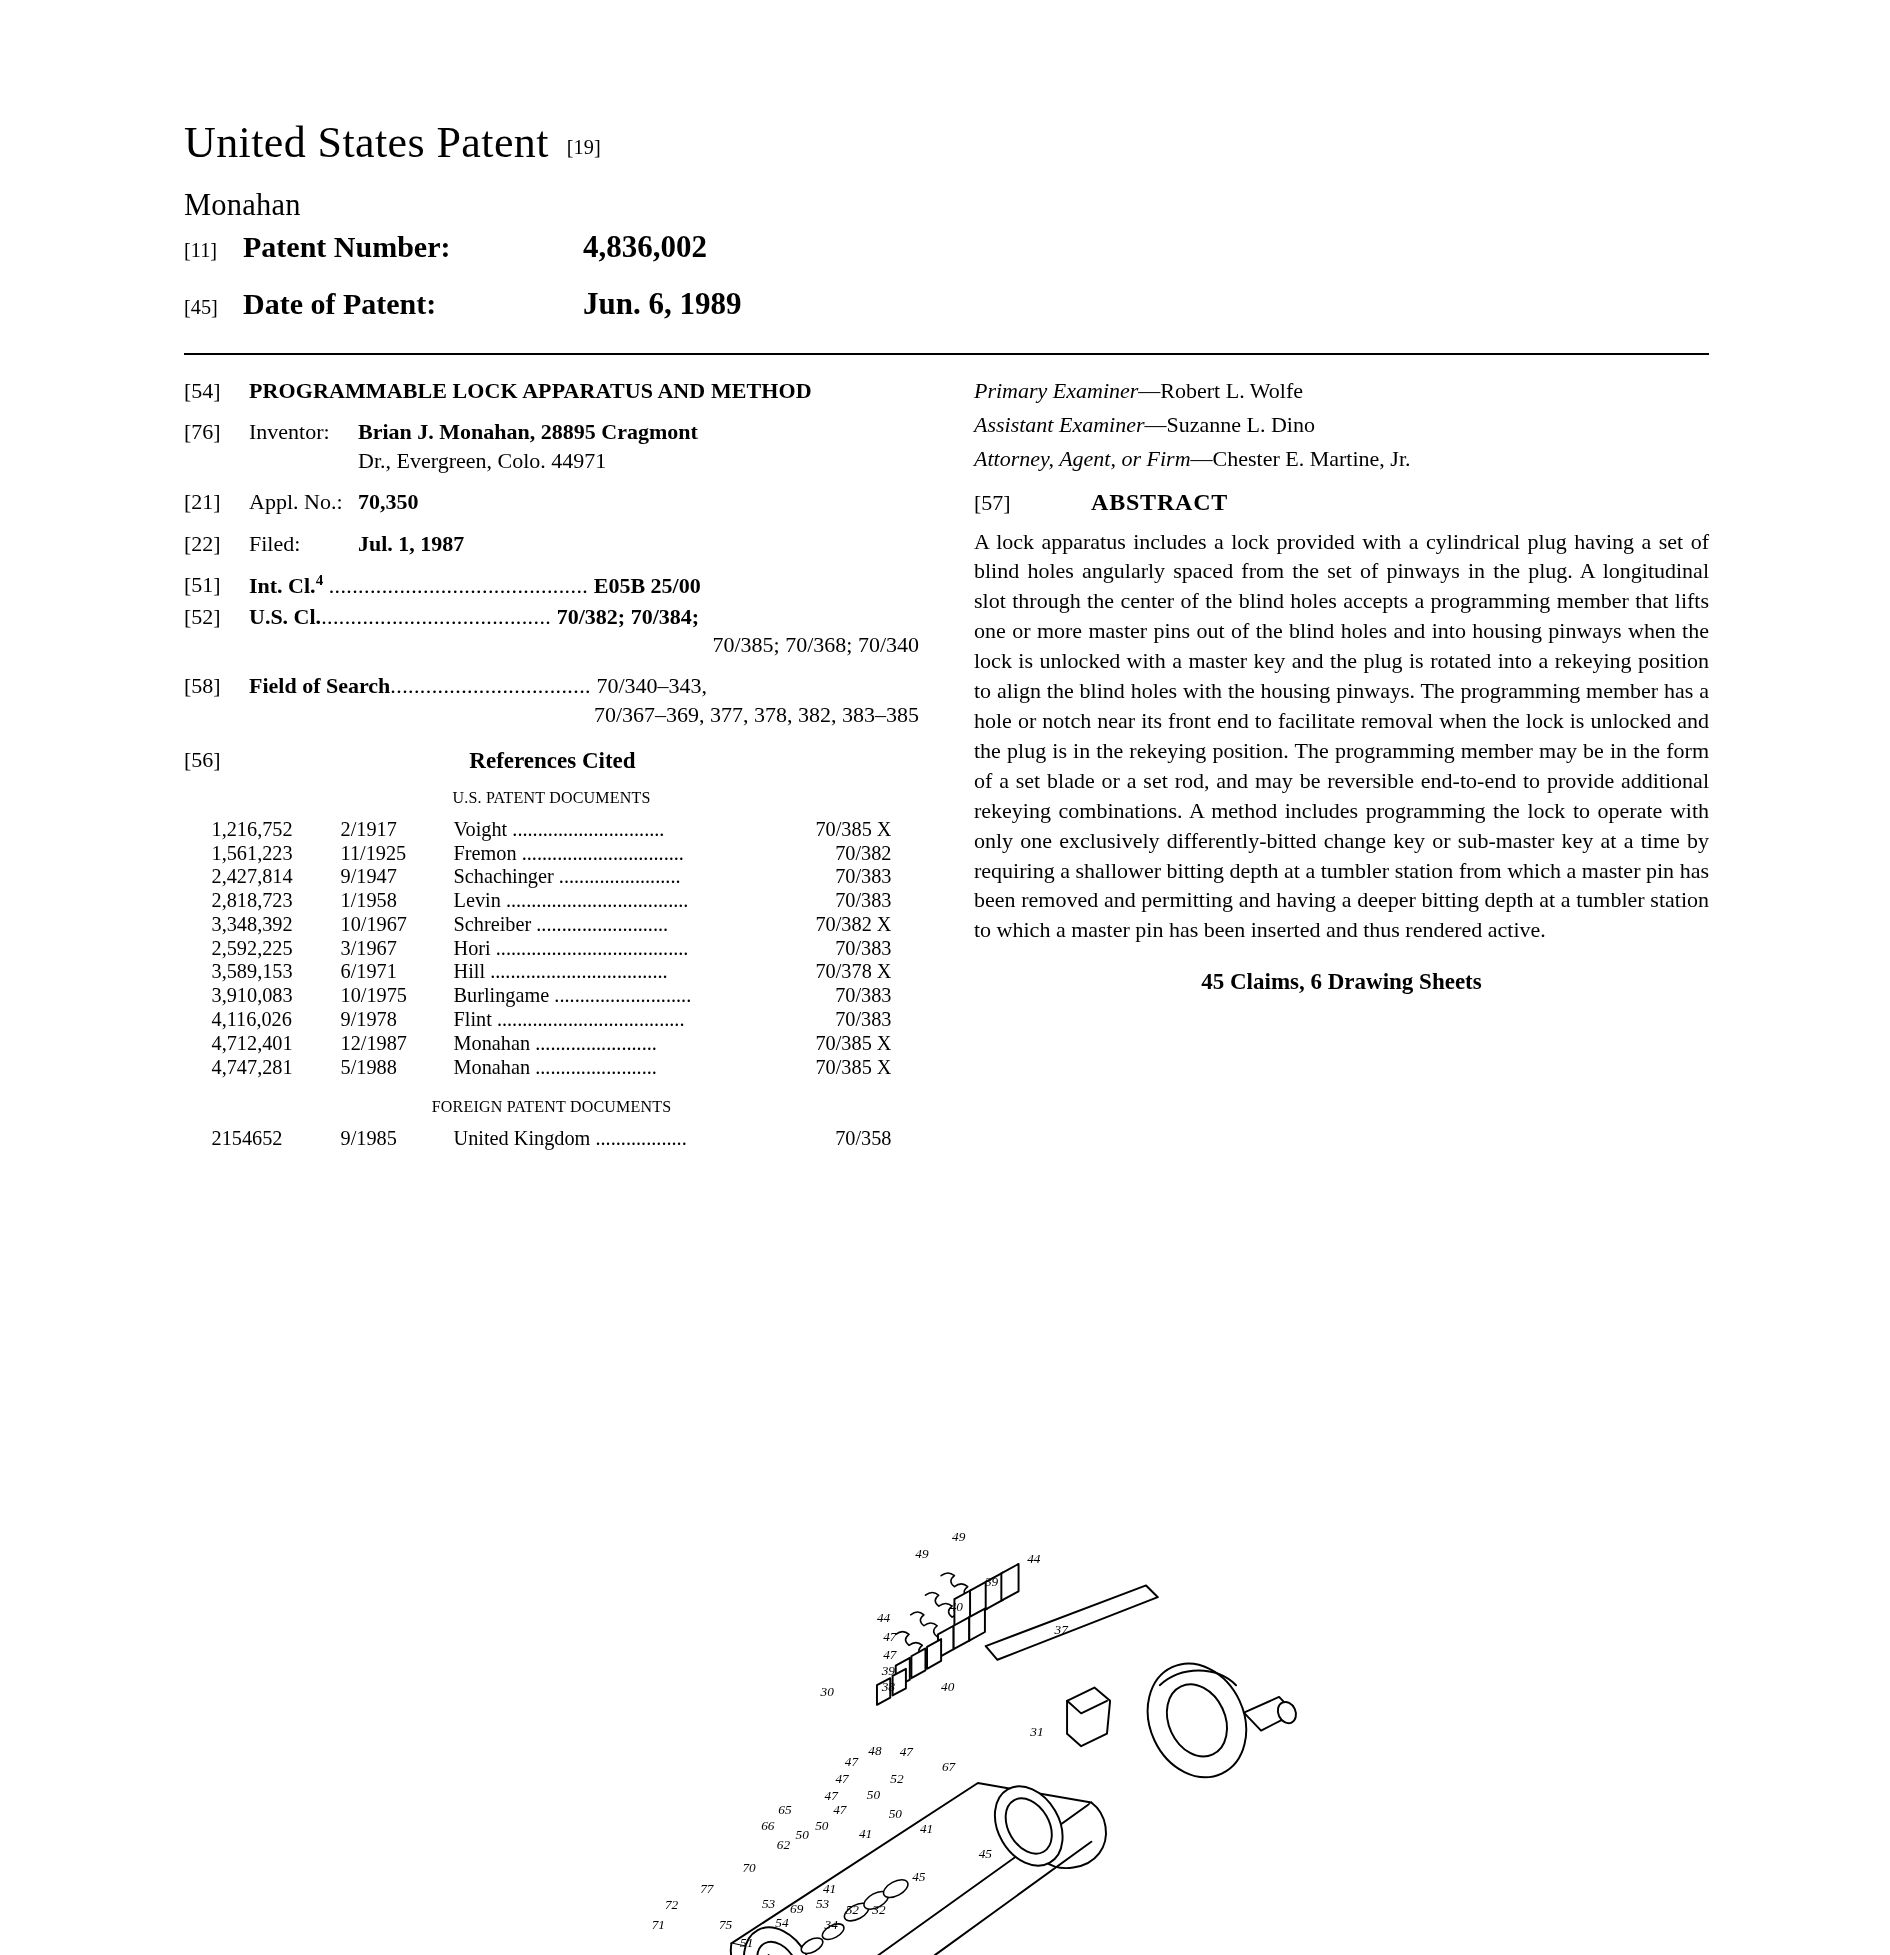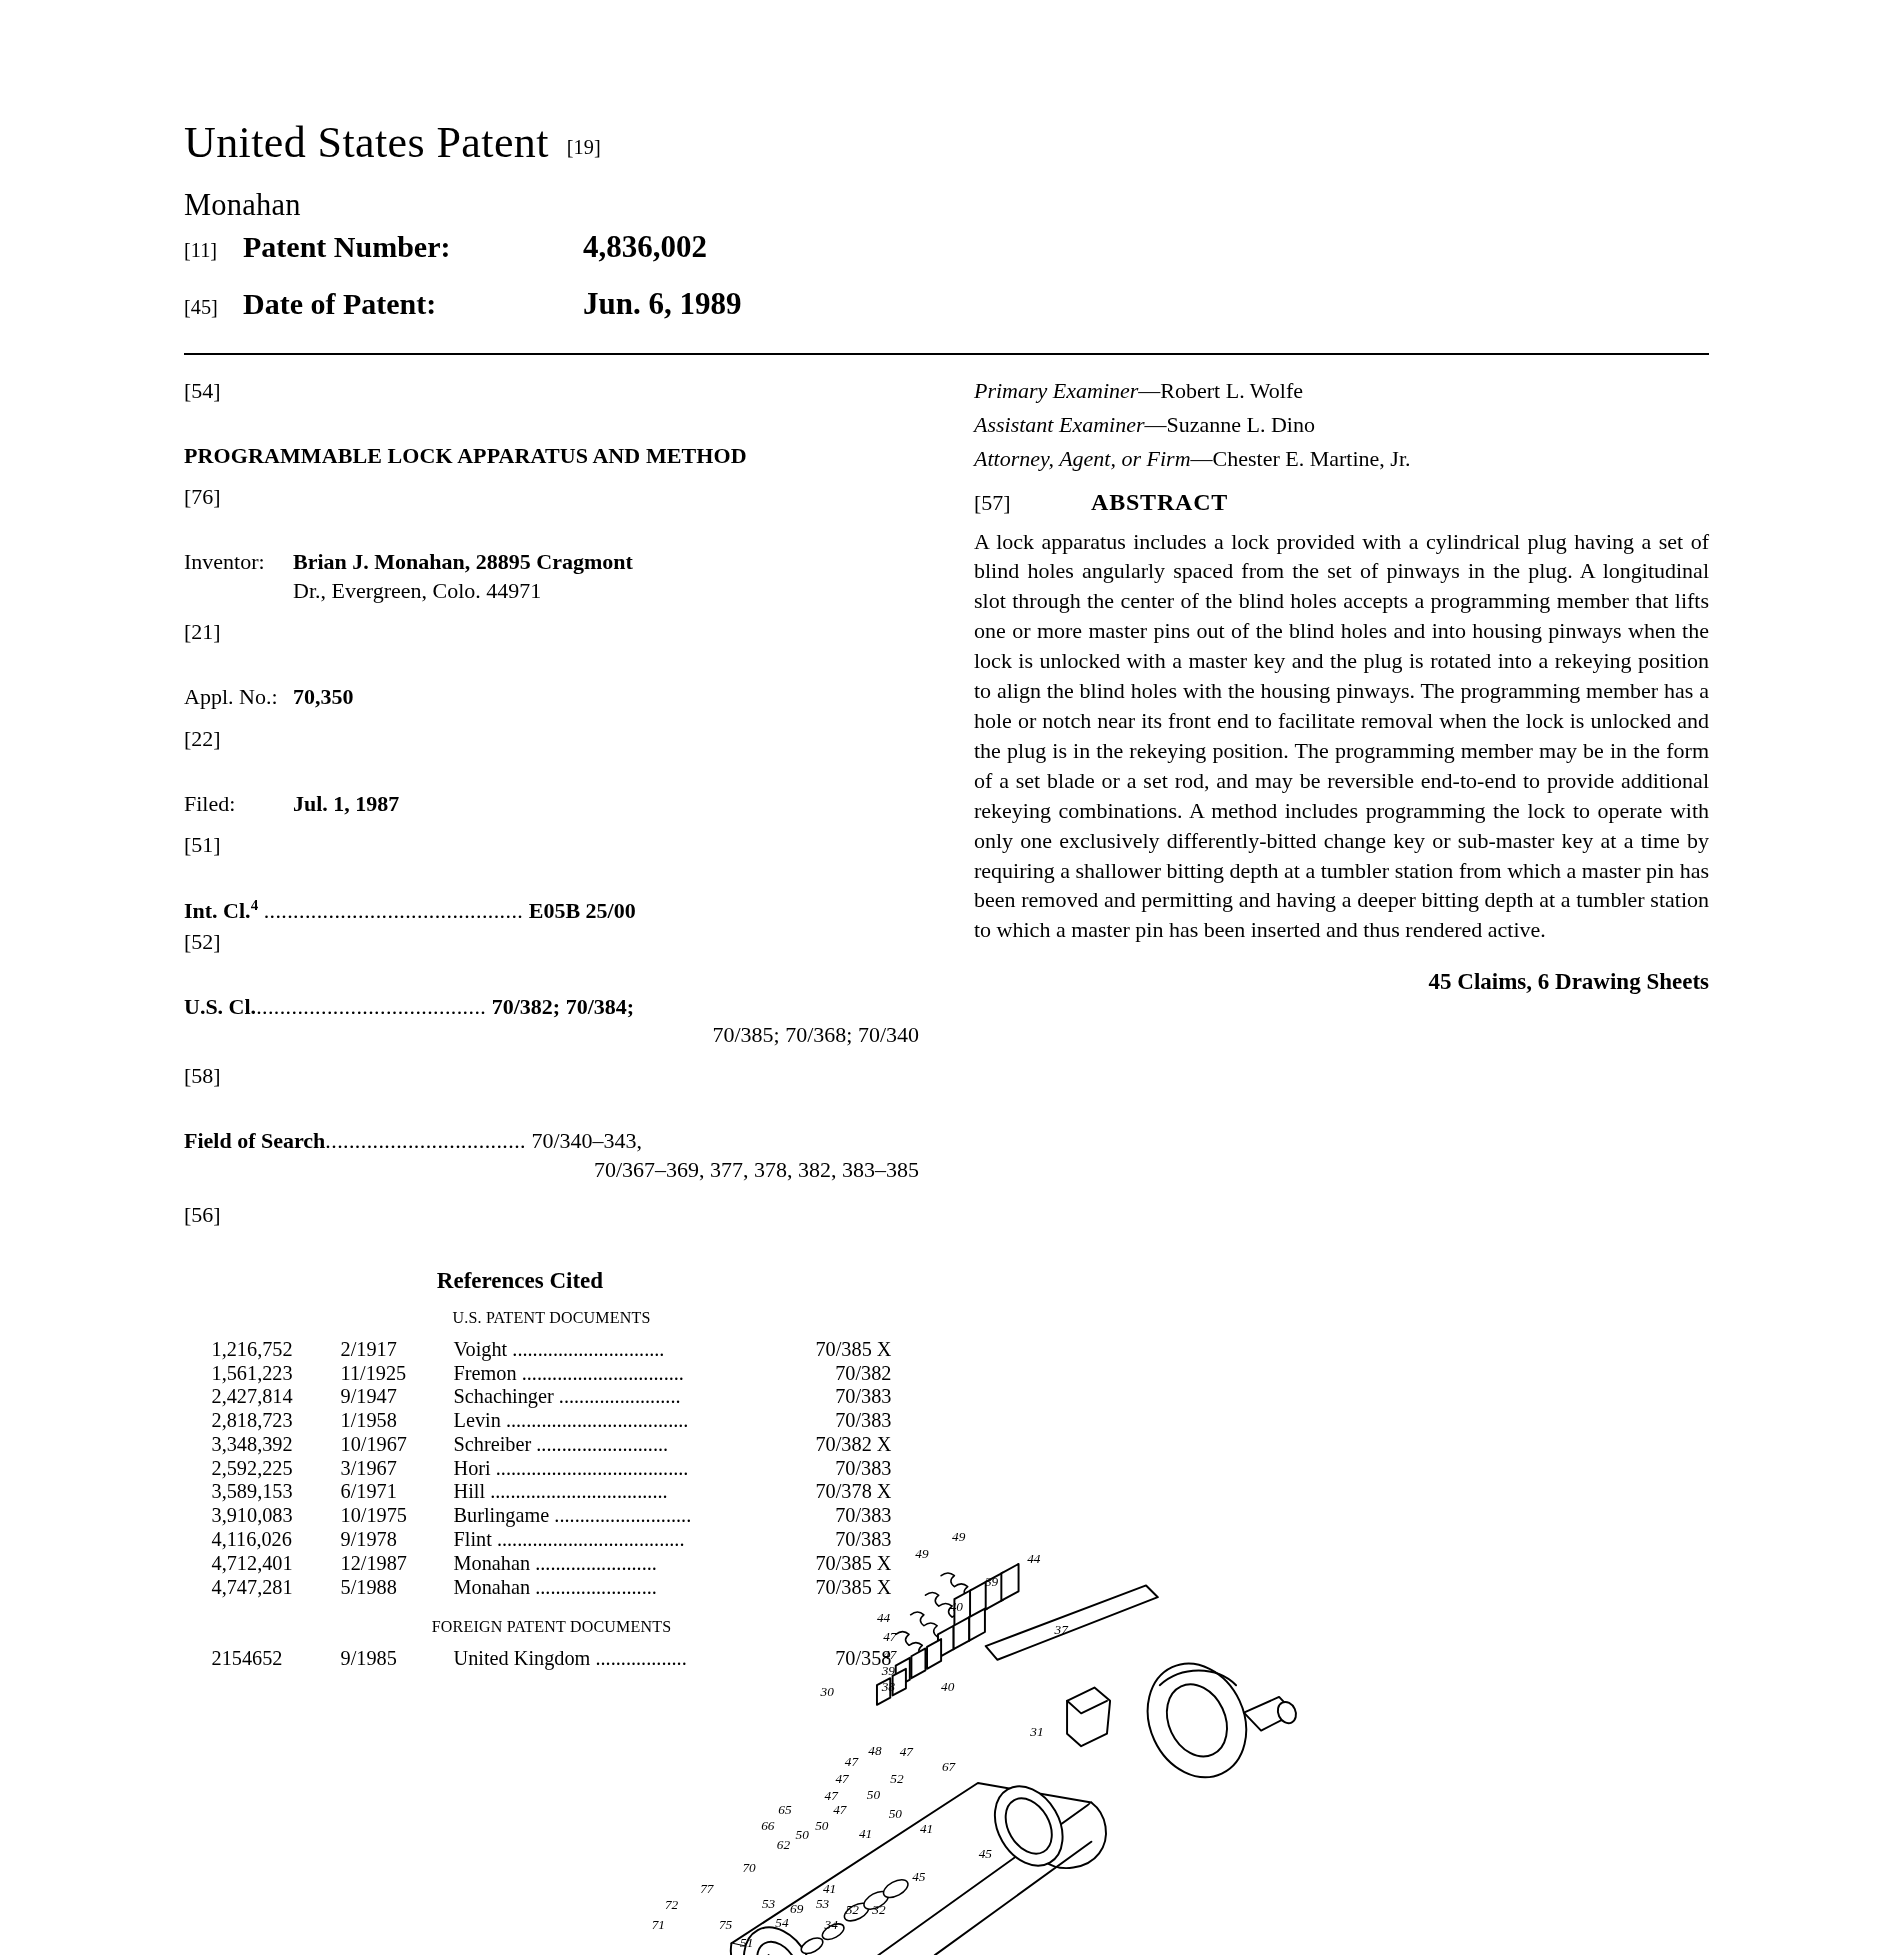--- a/index.html
+++ b/index.html
@@ -97,21 +97,21 @@
   }
   .col-left {
     width: 735px;
   }
   .col-right {
     width: 735px;
   }
 
   .fld {
     display: flex;
-    flex-direction: column;
+    flex-direction: row;
     margin-bottom: 13.3px;
     font-size: 22px;
     line-height: 1.28;
   }
   .fld .tag {
     flex: 0 0 65px;
     font-size: 22px;
   }
   .fld .body {
     flex: 1;
@@ -211,21 +211,21 @@
     letter-spacing: 0.8px;
   }
   .abstract-body {
     font-size: 22px;
     line-height: 1.36;
     text-align: justify;
     text-justify: inter-word;
     hyphens: manual;
   }
   .claims-line {
-    text-align: right;
+    text-align: center;
     font-weight: bold;
     font-size: 23px;
     margin-top: 24px;
   }
 
   
   .figure {
     position: absolute;
     left: 481px;
     top: 1517px;

